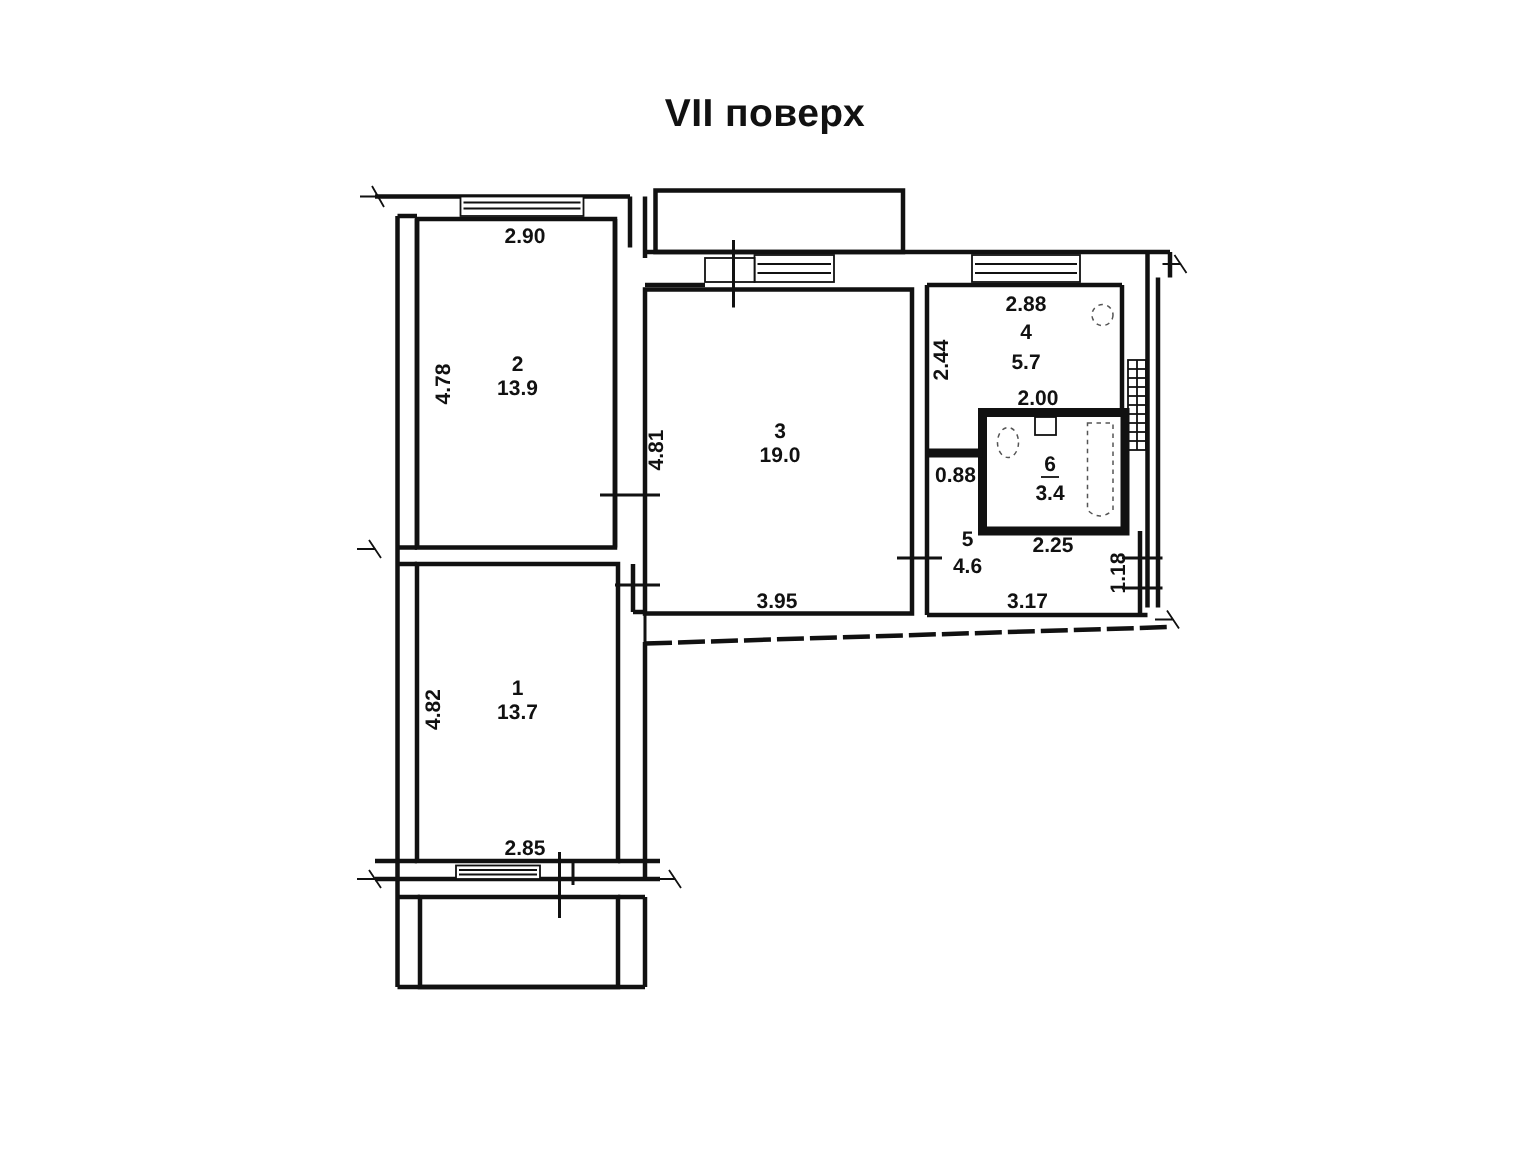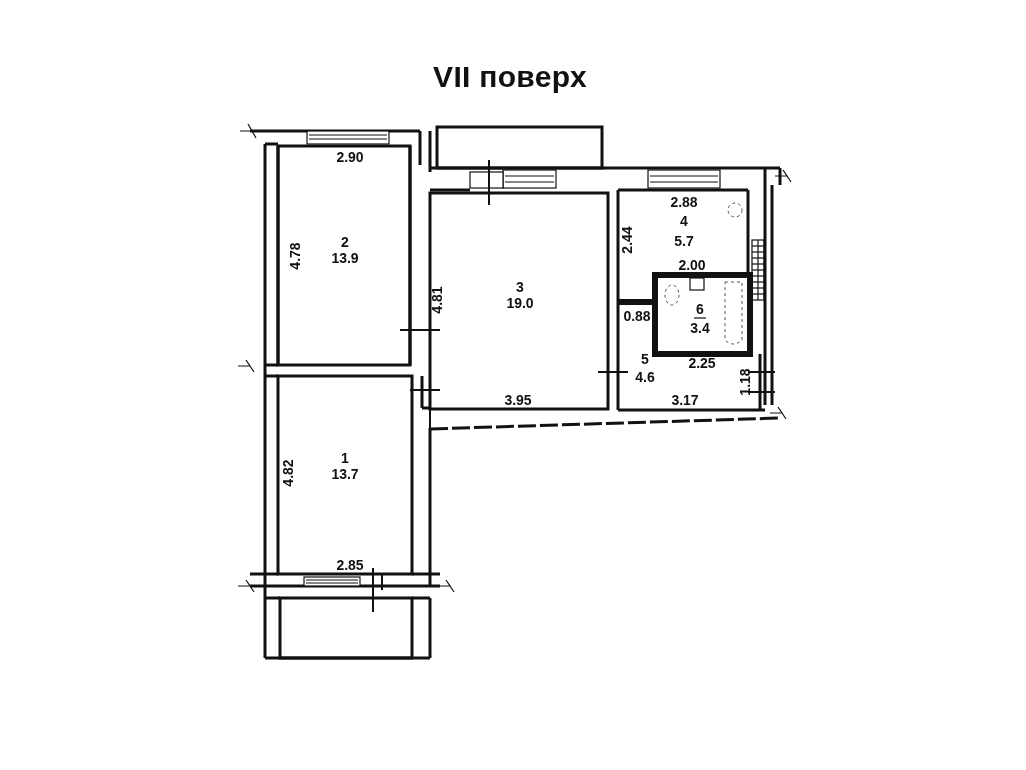--- a/index.html
+++ b/index.html
@@ -1,19 +1,19 @@
 <!DOCTYPE html>
 <html><head>
 <meta charset="utf-8">
 <style>
   html, body { margin: 0; padding: 0; background: #ffffff; }
   body { width: 1026px; height: 770px; position: relative; overflow: hidden;
          font-family: "Liberation Sans", sans-serif; color: #111; }
   .title { position: absolute; left: 0; width: 1020px; top: 60px; text-align: center;
-           font-weight: bold; font-size: 30px; letter-spacing: 0.3px; }
+           font-weight: bold; font-size: 26px; letter-spacing: 0.3px; }
   svg.plan { position: absolute; left: 0; top: 0; }
   .w { stroke: #111; stroke-width: 3; fill: none; }
   .wt { stroke: #111; stroke-width: 2; fill: none; }
   .wthin { stroke: #111; stroke-width: 1.2; fill: none; }
   .thick { stroke: #111; stroke-width: 6; fill: none; }
   .win { stroke: #111; stroke-width: 1.2; fill: #fff; }
   .dash { stroke: #111; stroke-width: 3; fill: none; stroke-dasharray: 18 4; }
   .fix { stroke: #555; stroke-width: 1; fill: none; stroke-dasharray: 3 3; }
   .lbl { font-family: "Liberation Sans", sans-serif; font-weight: bold; fill: #111; }
   .num { font-size: 14px; }

